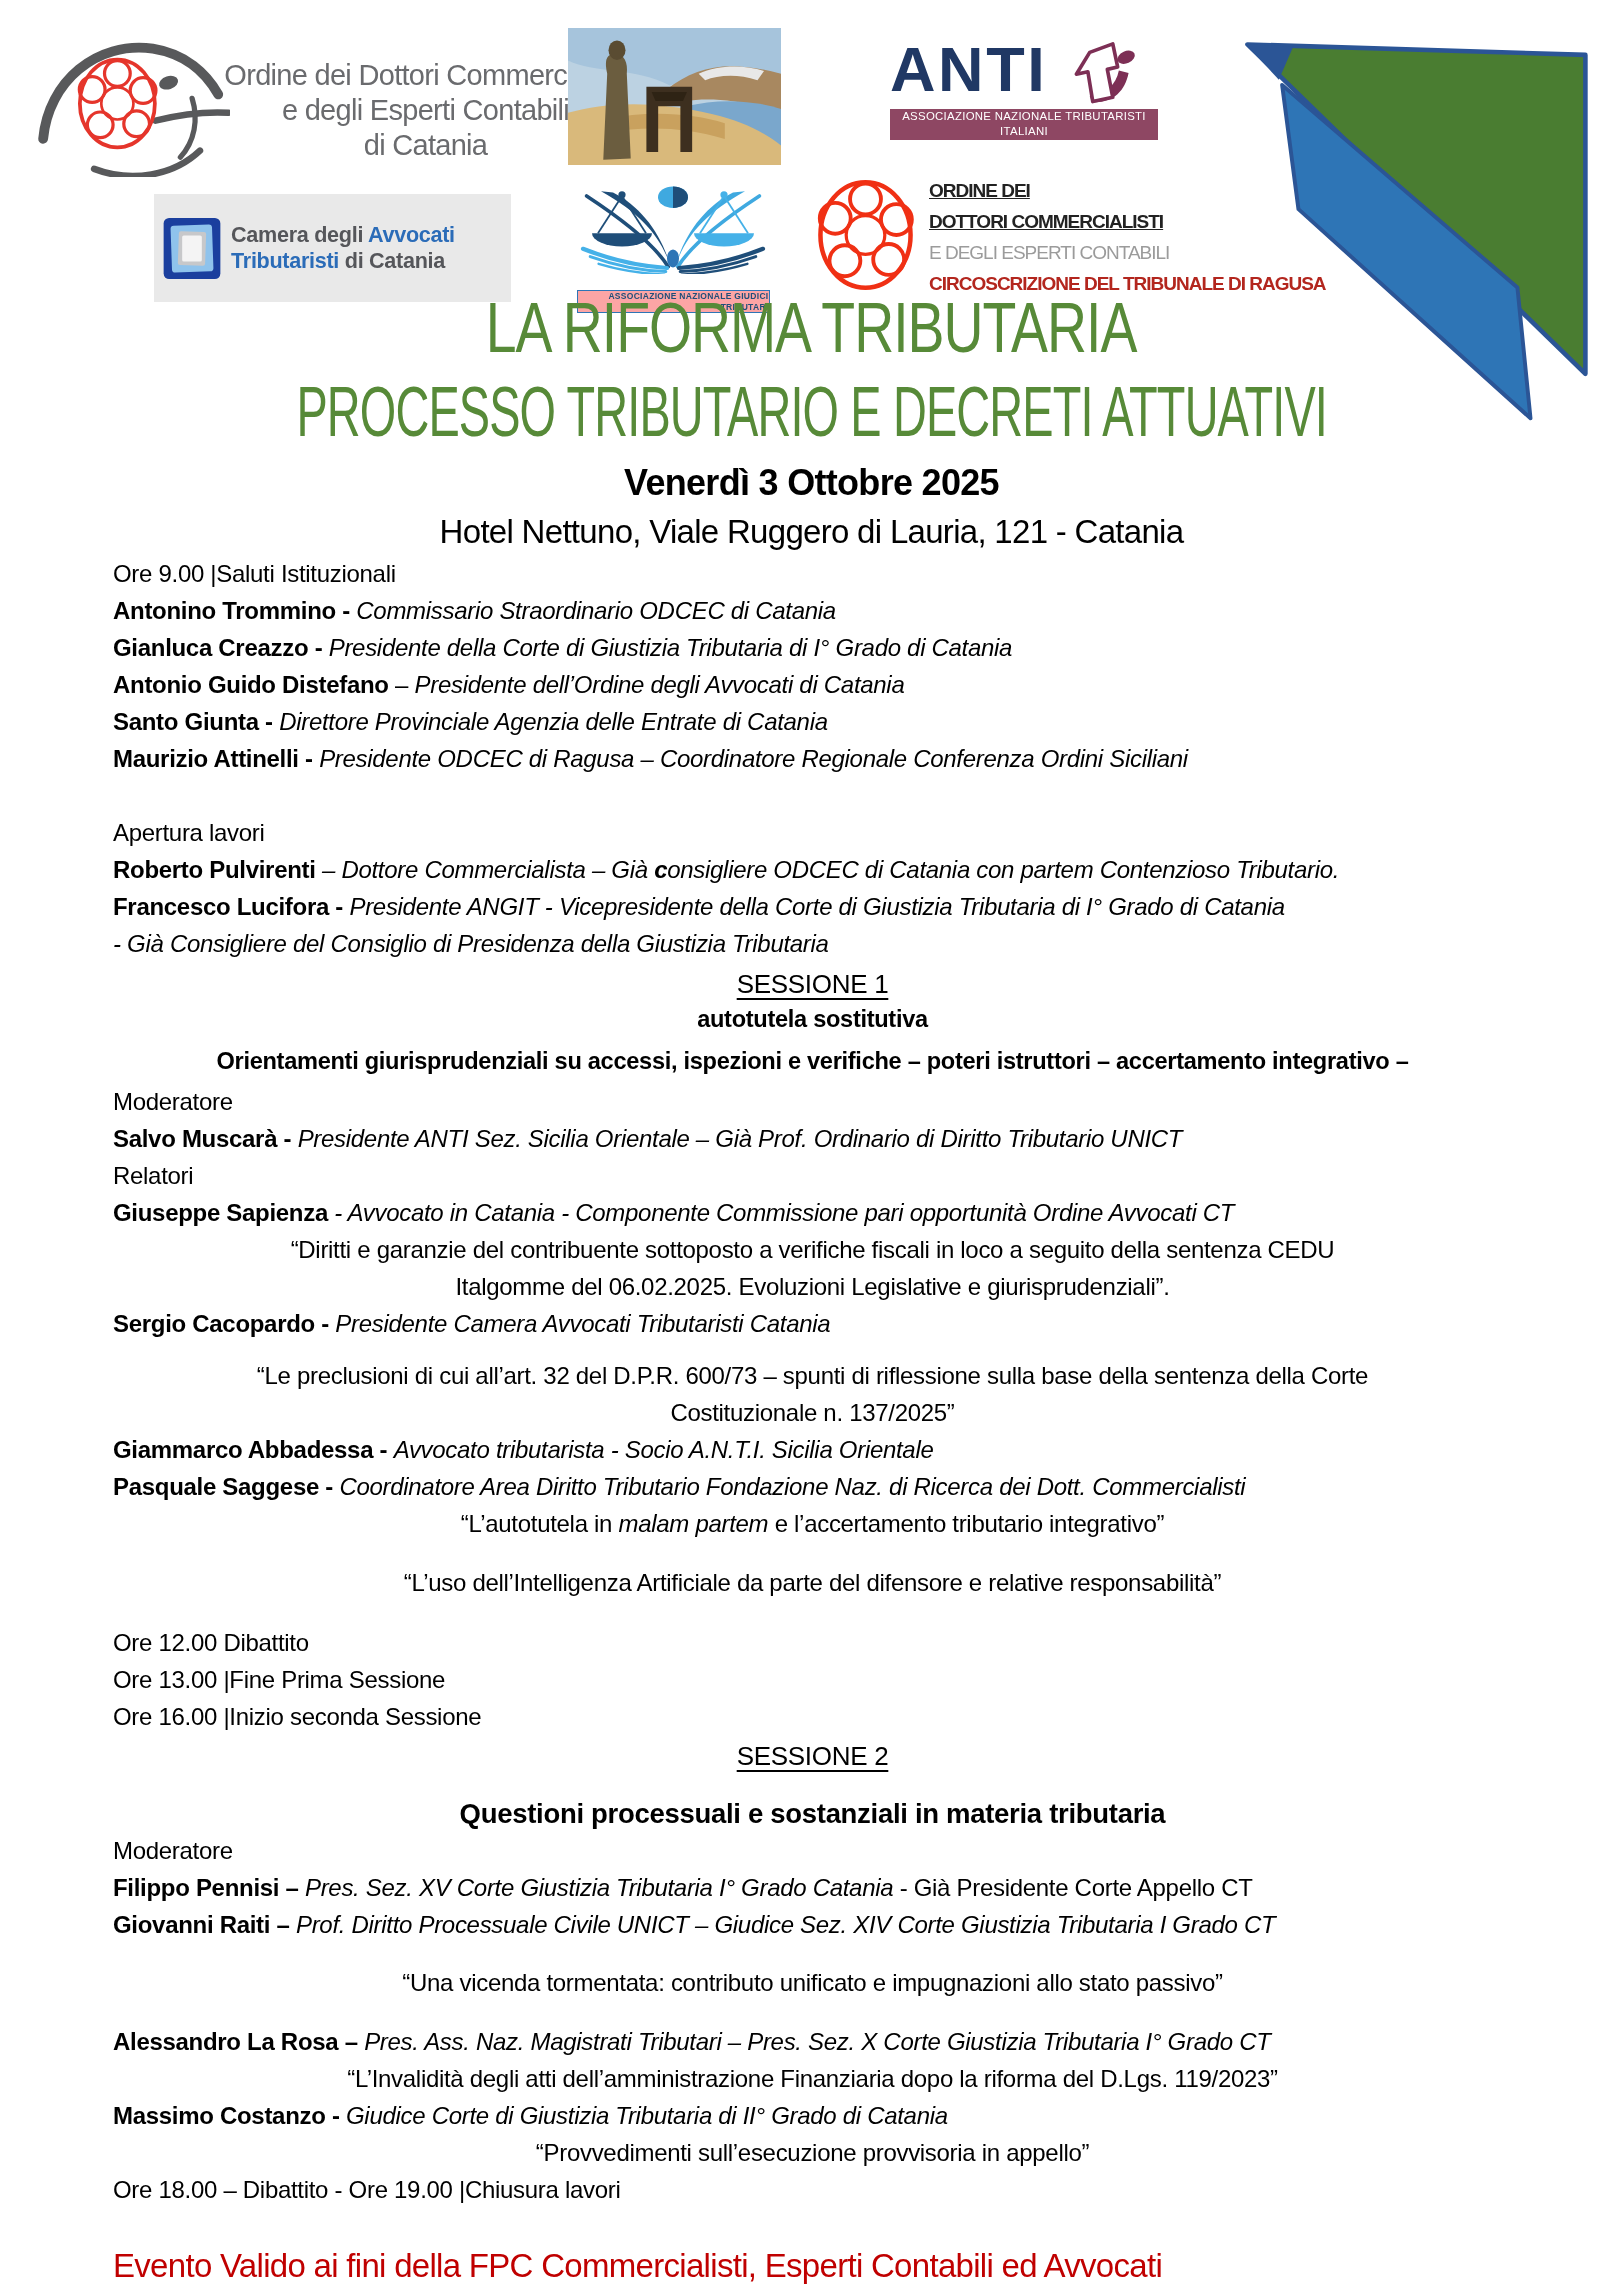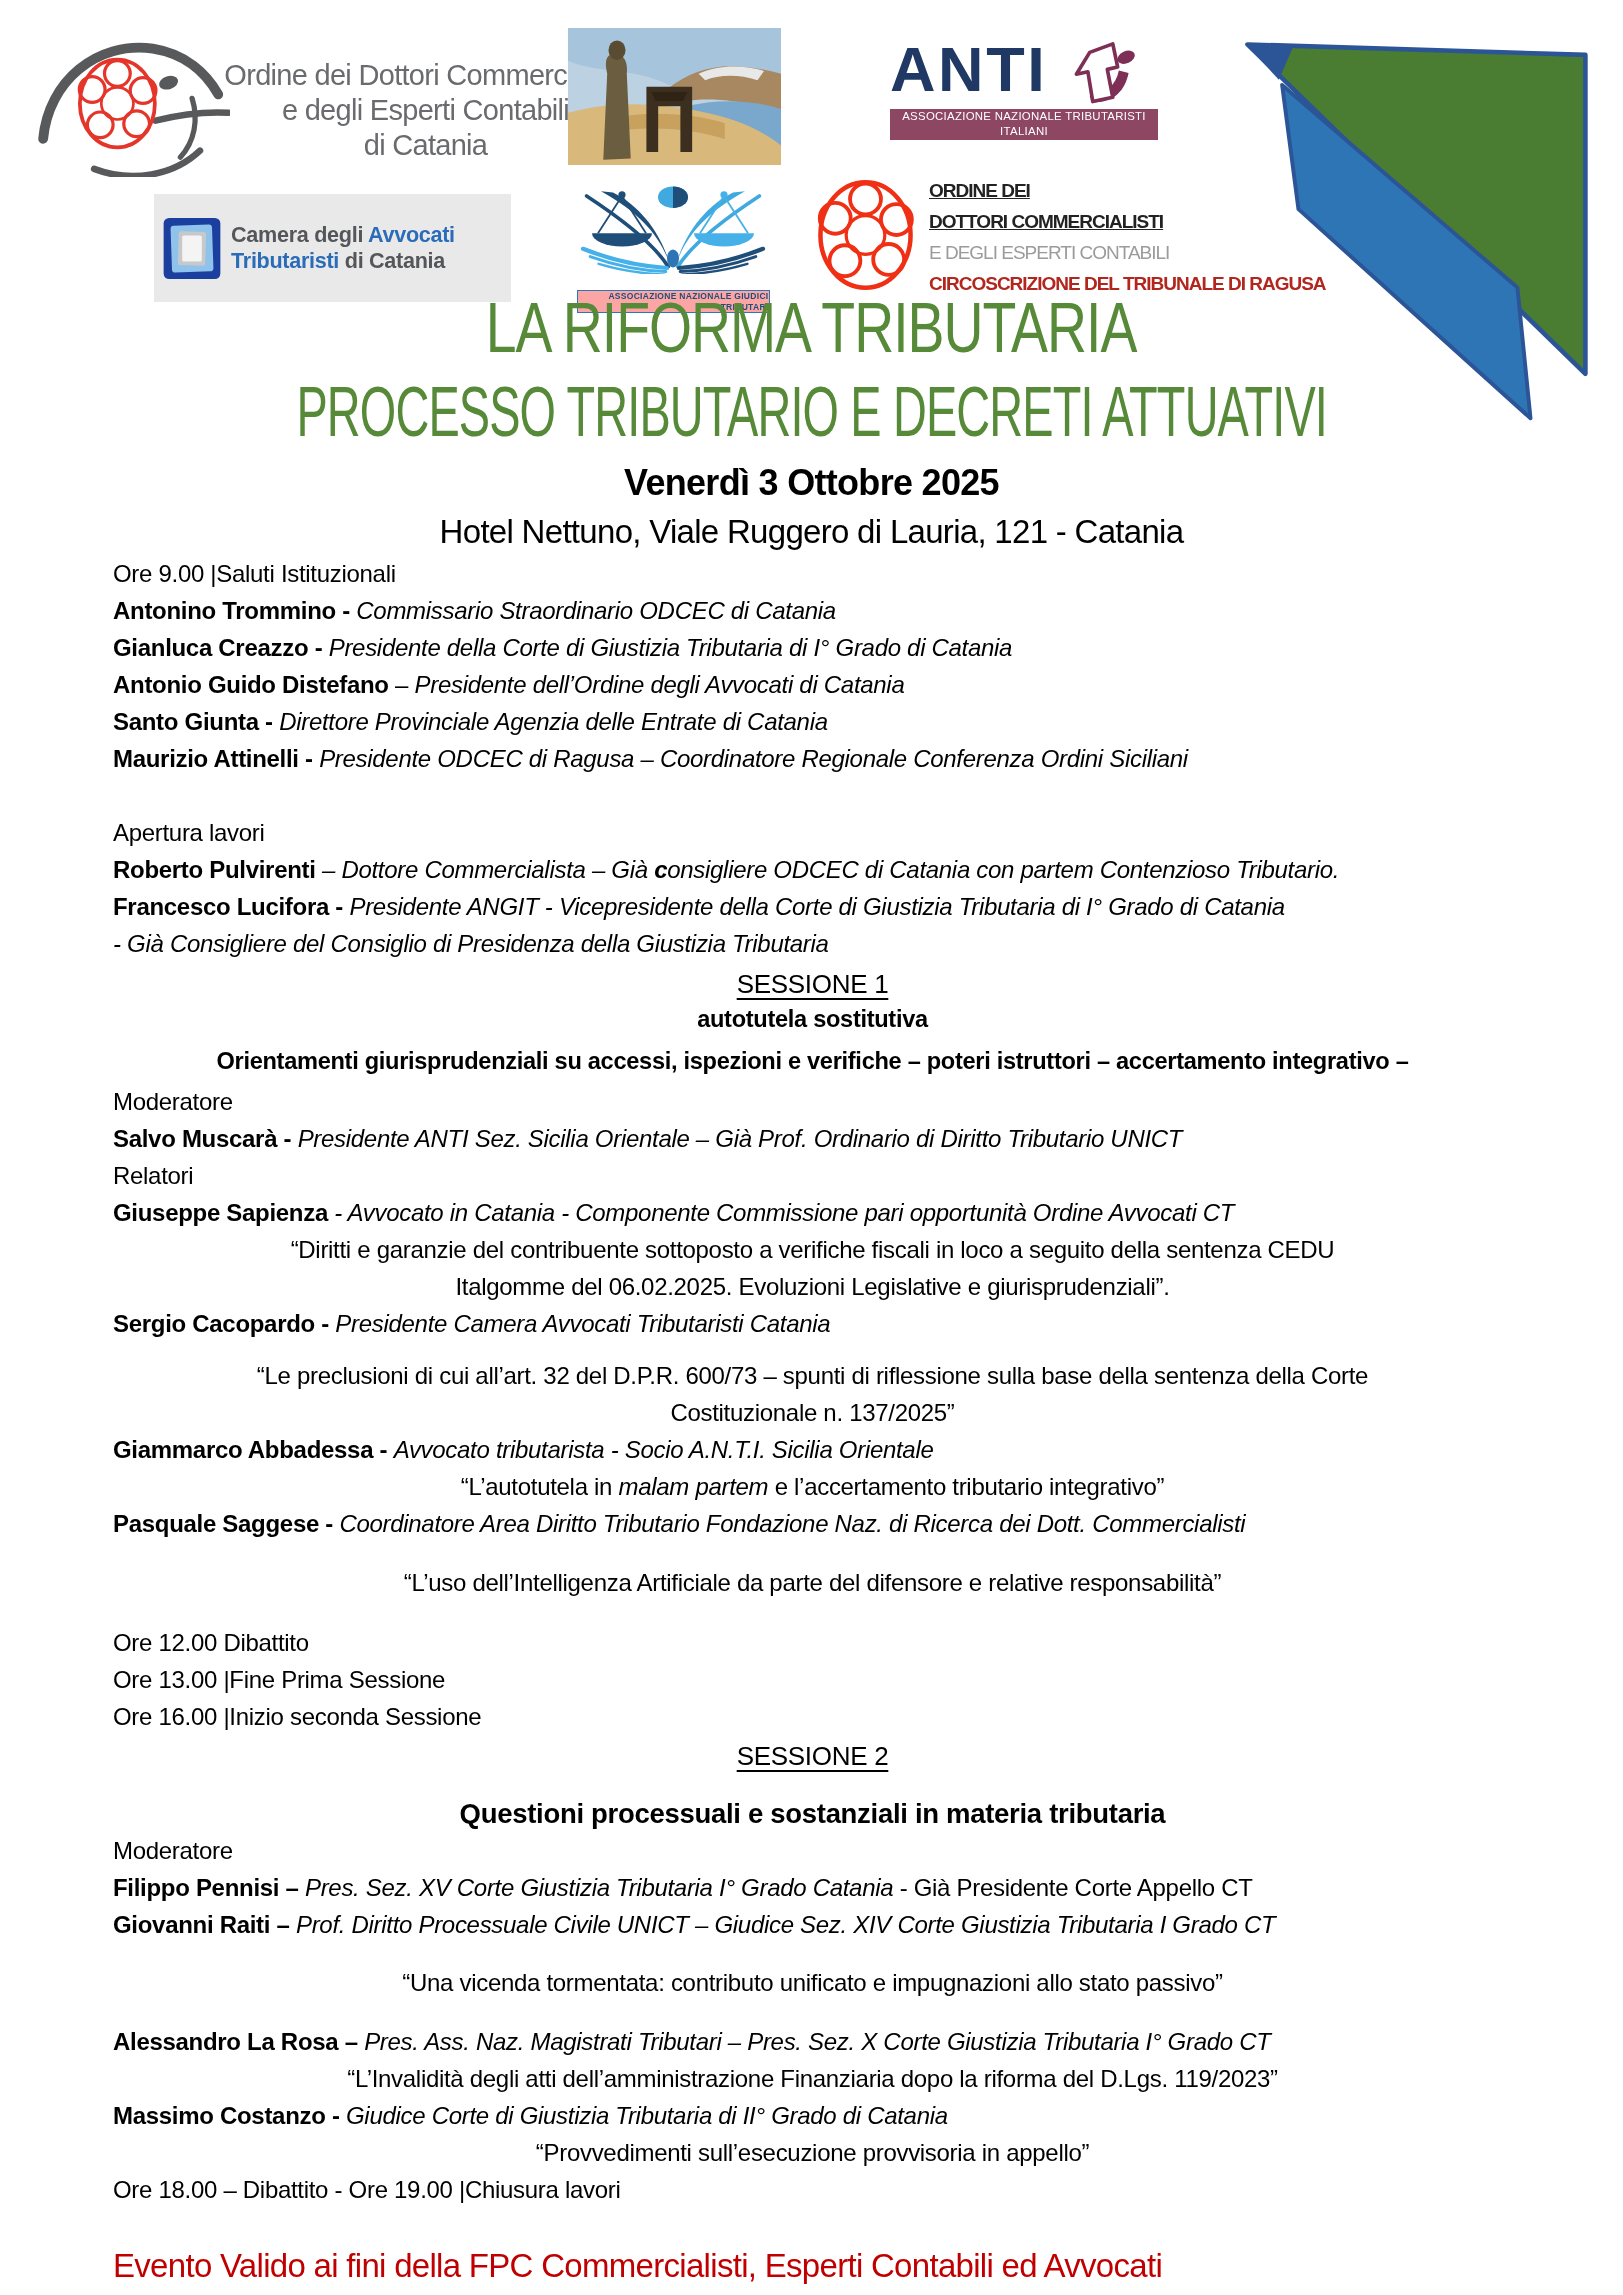--- a/index.html
+++ b/index.html
@@ -208,22 +208,22 @@
       <div class="line" style="margin-top: 5.2px;"><span>Moderatore</span></div>
       <div class="line"><span class="s-b">Salvo Muscarà - </span><span class="s-i">Presidente ANTI Sez. Sicilia Orientale – Già Prof. Ordinario di Diritto Tributario UNICT</span></div>
       <div class="line"><span>Relatori</span></div>
       <div class="line"><span class="s-b">Giuseppe Sapienza </span><span class="s-i">- Avvocato in Catania - Componente Commissione pari opportunità Ordine Avvocati CT</span></div>
       <div class="line t-quote"><span>“Diritti e garanzie del contribuente sottoposto a verifiche fiscali in loco a seguito della sentenza CEDU</span></div>
       <div class="line t-quote"><span>Italgomme del 06.02.2025. Evoluzioni Legislative e giurisprudenziali”.</span></div>
       <div class="line"><span class="s-b">Sergio Cacopardo - </span><span class="s-i">Presidente Camera Avvocati Tributaristi Catania</span></div>
       <div class="line t-quote" style="margin-top: 14.4px;"><span>“Le preclusioni di cui all’art. 32 del D.P.R. 600/73 – spunti di riflessione sulla base della sentenza della Corte</span></div>
       <div class="line t-quote"><span>Costituzionale n. 137/2025”</span></div>
       <div class="line"><span class="s-b">Giammarco Abbadessa - </span><span class="s-i">Avvocato tributarista - Socio A.N.T.I. Sicilia Orientale</span></div>
+      <div class="line"><span class="s-b">Pasquale Saggese - </span><span class="s-i">Coordinatore Area Diritto Tributario Fondazione Naz. di Ricerca dei Dott. Commercialisti</span></div>
       <div class="line t-quote"><span>“L’autotutela in </span><span class="s-i">malam partem</span><span> e l’accertamento tributario integrativo”</span></div>
-      <div class="line"><span class="s-b">Pasquale Saggese - </span><span class="s-i">Coordinatore Area Diritto Tributario Fondazione Naz. di Ricerca dei Dott. Commercialisti</span></div>
       <div class="line t-quote" style="margin-top: 22px;"><span>“L’uso dell’Intelligenza Artificiale da parte del difensore e relative responsabilità”</span></div>
       <div class="line" style="margin-top: 23.6px;"><span>Ore 12.00 Dibattito</span></div>
       <div class="line"><span>Ore 13.00 |Fine Prima Sessione</span></div>
       <div class="line"><span>Ore 16.00 |Inizio seconda Sessione</span></div>
       <div class="line t-session" style="margin-top: 2.6px;"><span>SESSIONE 2</span></div>
       <div class="line t-sub2" style="margin-top: 19.6px;"><span>Questioni processuali e sostanziali in materia tributaria</span></div>
       <div class="line"><span>Moderatore</span></div>
       <div class="line"><span class="s-b">Filippo Pennisi – </span><span class="s-i">Pres. Sez. XV Corte Giustizia Tributaria I° Grado Catania </span><span>- Già Presidente Corte Appello CT</span></div>
       <div class="line"><span class="s-b">Giovanni Raiti – </span><span class="s-i">Prof. Diritto Processuale Civile UNICT – Giudice Sez. XIV Corte Giustizia Tributaria I Grado CT</span></div>
       <div class="line t-quote" style="margin-top: 21px;"><span>“Una vicenda tormentata: contributo unificato e impugnazioni allo stato passivo”</span></div>

